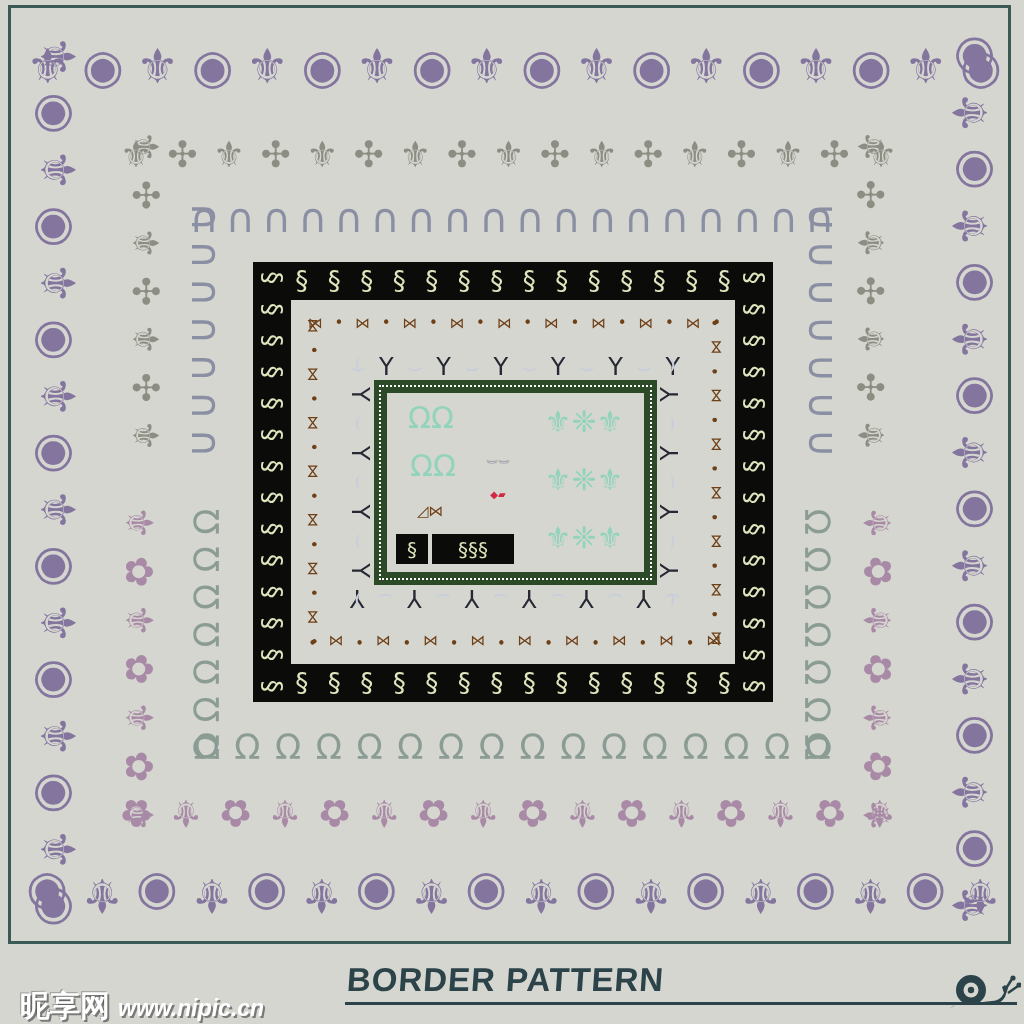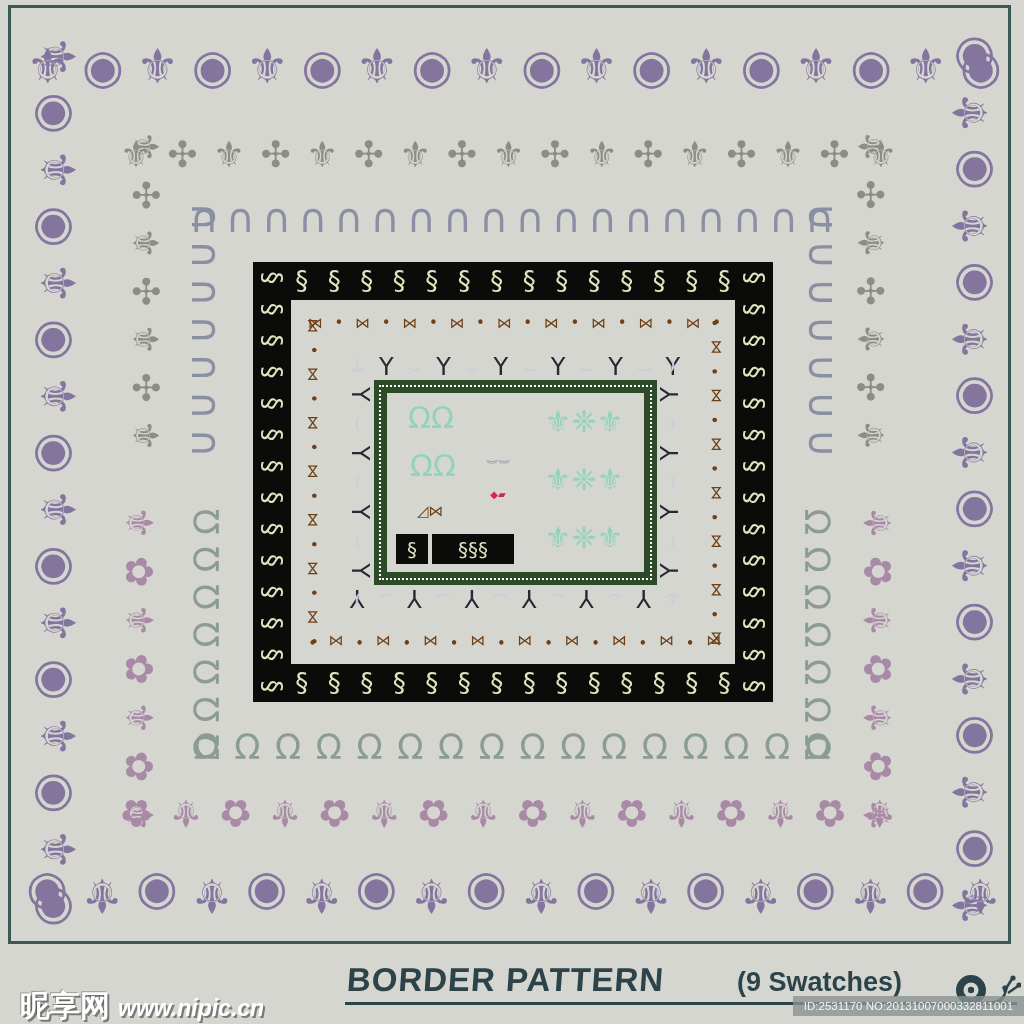--- a/index.html
+++ b/index.html
@@ -517,32 +517,30 @@
       <div class="sample" style="left: 396px; top: 534px; width: 32px; height: 30px; color: rgb(223, 229, 189); font-size: 20px; background: rgb(11, 11, 9);">§</div>
       <div class="sample" style="left: 432px; top: 534px; width: 82px; height: 30px; color: rgb(223, 229, 189); font-size: 20px; background: rgb(11, 11, 9);">§§§</div>
       <div class="sample" style="left: 524px; top: 396px; width: 120px; height: 52px; color: rgb(146, 211, 188); font-size: 30px;">⚜❈⚜</div>
       <div class="sample" style="left: 524px; top: 454px; width: 120px; height: 52px; color: rgb(146, 211, 188); font-size: 30px;">⚜❈⚜</div>
       <div class="sample" style="left: 524px; top: 512px; width: 120px; height: 52px; color: rgb(146, 211, 188); font-size: 30px;">⚜❈⚜</div>
     </div>
 
   <div class="caption">
     <div class="subtitle">BORDER PATTERN</div>
     <div class="underline"></div>
-    <div class="count">(9 Swatches)</div>
     <svg class="snail" width="76" height="42" viewBox="0 0 76 42">
       <g fill="currentColor">
         <path d="M4 37 Q14 28 28 30 L48 32 Q56 32 60 25 L63 16 L60 13 L57 15 L59 21 Q55 29 47 29 L10 33 Z"></path>
         <circle cx="26" cy="18" r="15"></circle>
         <path d="M60 18 L67 7" stroke="currentColor" stroke-width="2.5" fill="none"></path>
         <circle cx="68" cy="6" r="2.6"></circle>
         <path d="M63 21 L73 14" stroke="currentColor" stroke-width="2.5" fill="none"></path>
         <circle cx="74" cy="13" r="2.6"></circle>
       </g>
       <circle cx="26" cy="18" r="7.5" fill="#d5d6d0"></circle>
       <circle cx="26" cy="18" r="3.2" fill="currentColor"></circle>
     </svg>
-    <div class="idbar">ID:2531170 NO:20131007000332811001</div>
     <div class="watermark">
       <span class="wm-cn">昵享网</span>
       <span class="wm-url">www.nipic.cn</span>
     </div>
   </div>
 </div>
 
 </body></html>

